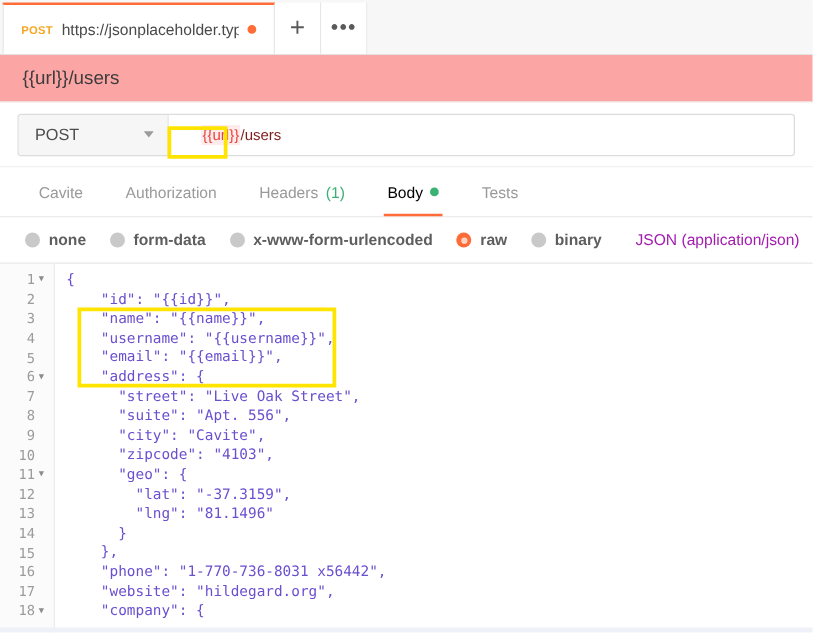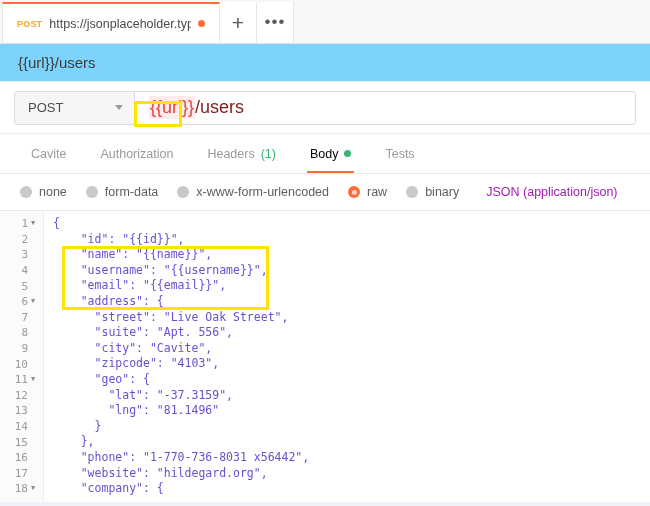--- a/index.html
+++ b/index.html
@@ -96,21 +96,21 @@
     color: #5a5a5a;
   }
   .tabbar-fill { flex: 1; height: 41px; background: #f7f7f7; }
 
   
   .req-name-row {
     height: 38px;
     display: flex;
     align-items: center;
     padding-left: 18px;
-    background: #7dd3fc;
+    background: #fca5a5;
     border-bottom: 1px solid #ededed;
   }
   .req-name {
     font-size: 15px;
     color: #3b3b3b;
   }
 
   
   .url-row {
     height: 52px;
@@ -143,22 +143,22 @@
   .caret {
     width: 0; height: 0;
     border-left: 4.5px solid transparent;
     border-right: 4.5px solid transparent;
     border-top: 5px solid #9b9b9b;
   }
   .url-field {
     flex: 1;
     display: flex;
     align-items: center;
-    padding-left: 14px;
-    font-size: 18px;
+    padding-left: 26px;
+    font-size: 12px;
     color: #6e6e6e;
     position: relative;
     cursor: text;
   }
   .var-token {
     color: #e8433c;
     background: #fdeceb;
     padding: 1px 1px;
   }
   .url-rest { color: #7f1d1d; }
@@ -217,20 +217,21 @@
     padding-left: 16px;
     background: #ffffff;
     gap: 4px;
   }
   .radio-item {
     display: flex;
     align-items: center;
     gap: 7px;
     padding: 0 11px 0 4px;
     cursor: pointer;
+    font-weight: bold;
   }
   .radio-mark {
     width: 12px; height: 12px;
     border-radius: 50%;
     background: #c9c9c9;
     flex: none;
     position: relative;
   }
   .radio-item.selected .radio-mark { background: #ff6c37; }
   .radio-item.selected .radio-mark::after {

